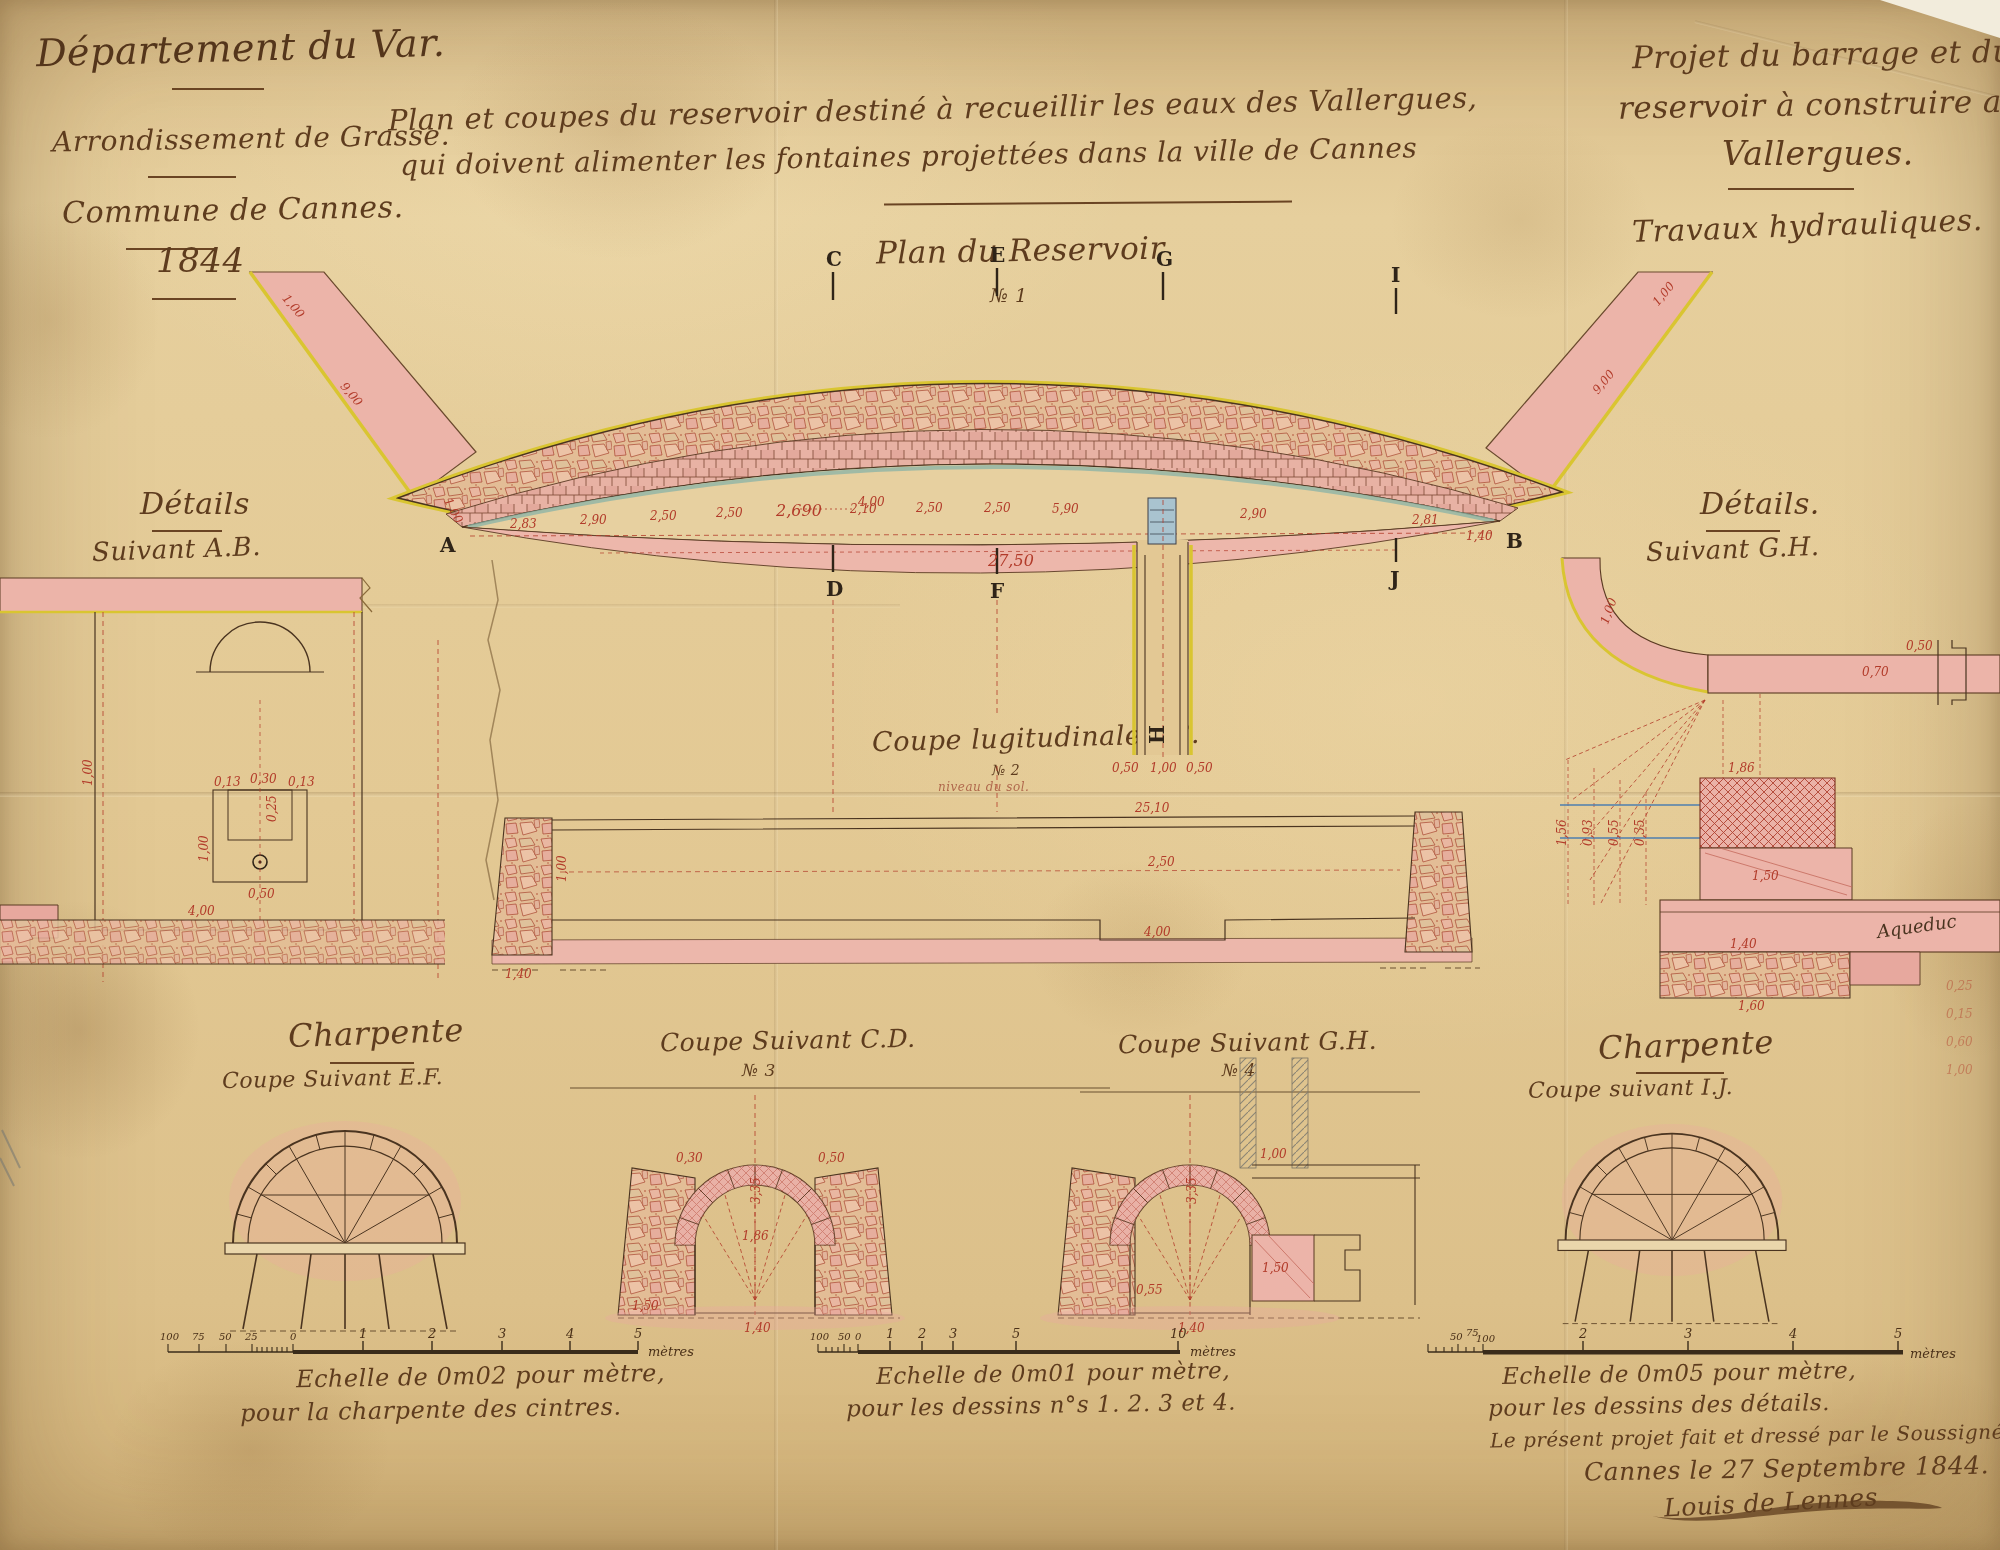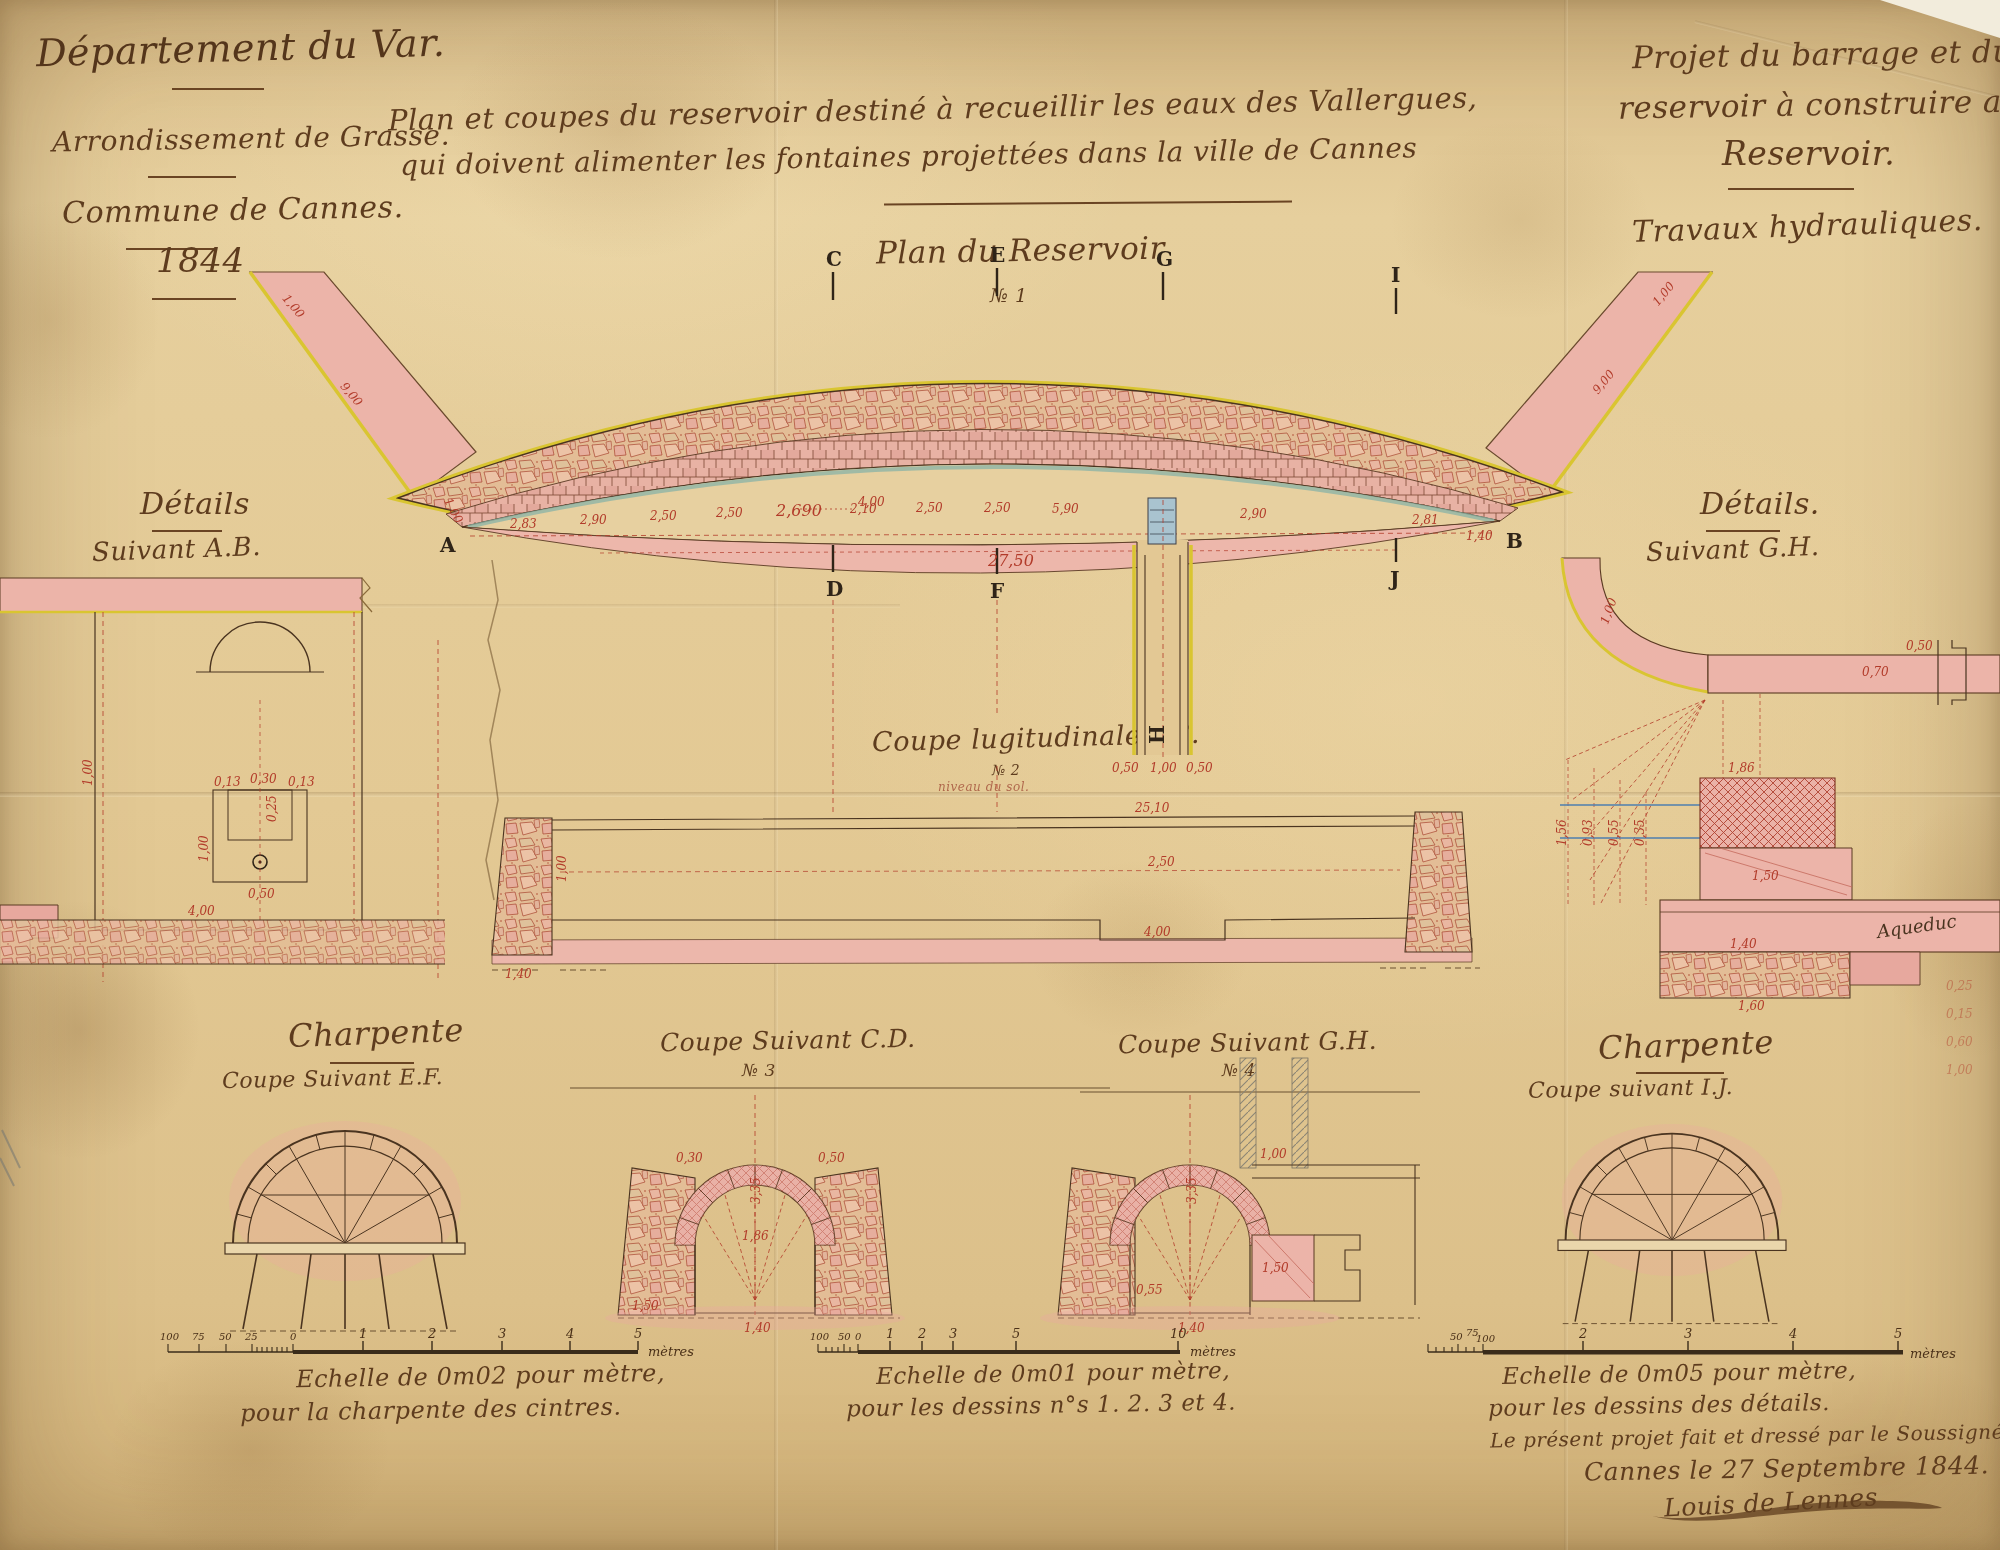--- a/index.html
+++ b/index.html
@@ -53,21 +53,21 @@
   <div class="rule" style="left:126px;top:248px;width:90px;"></div>
   <div class="hw" style="left:156px;top:240px;font-size:34px;">1844</div>
   <div class="rule" style="left:152px;top:298px;width:84px;"></div>
 
   <div class="hw" style="left:388px;top:92px;font-size:29px;transform:rotate(-1.2deg);">Plan et coupes du reservoir destiné à recueillir les eaux des Vallergues,</div>
   <div class="hw" style="left:400px;top:140px;font-size:28px;transform:rotate(-1deg);">qui doivent alimenter les fontaines projettées dans la ville de Cannes</div>
   <div class="rule" style="left:884px;top:202px;width:408px;transform:rotate(-.4deg);"></div>
 
   <div class="hw" style="left:1632px;top:36px;font-size:31px;transform:rotate(-1deg);">Projet du barrage et du</div>
   <div class="hw" style="left:1618px;top:86px;font-size:31px;transform:rotate(-1deg);">reservoir à construire aux</div>
-  <div class="hw" style="left:1722px;top:134px;font-size:33px;">Reservoir.</div>
+  <div class="hw" style="left:1722px;top:134px;font-size:33px;">Vallergues.</div>
   <div class="rule" style="left:1728px;top:188px;width:126px;"></div>
   <div class="hw" style="left:1632px;top:208px;font-size:30px;transform:rotate(-2deg);">Travaux hydrauliques.</div>
 
   <div class="hw" style="left:876px;top:232px;font-size:31px;transform:rotate(-1deg);">Plan du Reservoir</div>
   <div class="hw" style="left:990px;top:284px;font-size:19px;">№ 1</div>
 
   <div class="hw" style="left:140px;top:486px;font-size:30px;">Détails</div>
   <div class="rule" style="left:152px;top:530px;width:70px;"></div>
   <div class="hw" style="left:92px;top:534px;font-size:26px;transform:rotate(-2deg);">Suivant A.B.</div>
 

